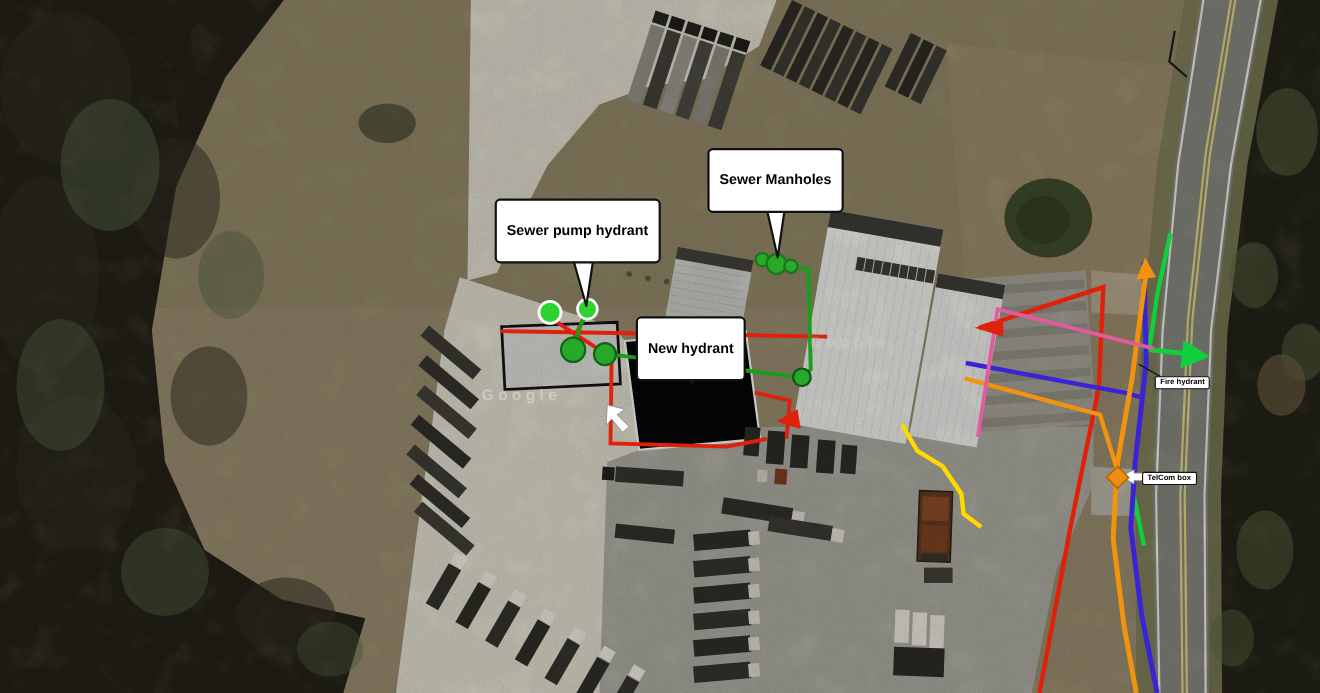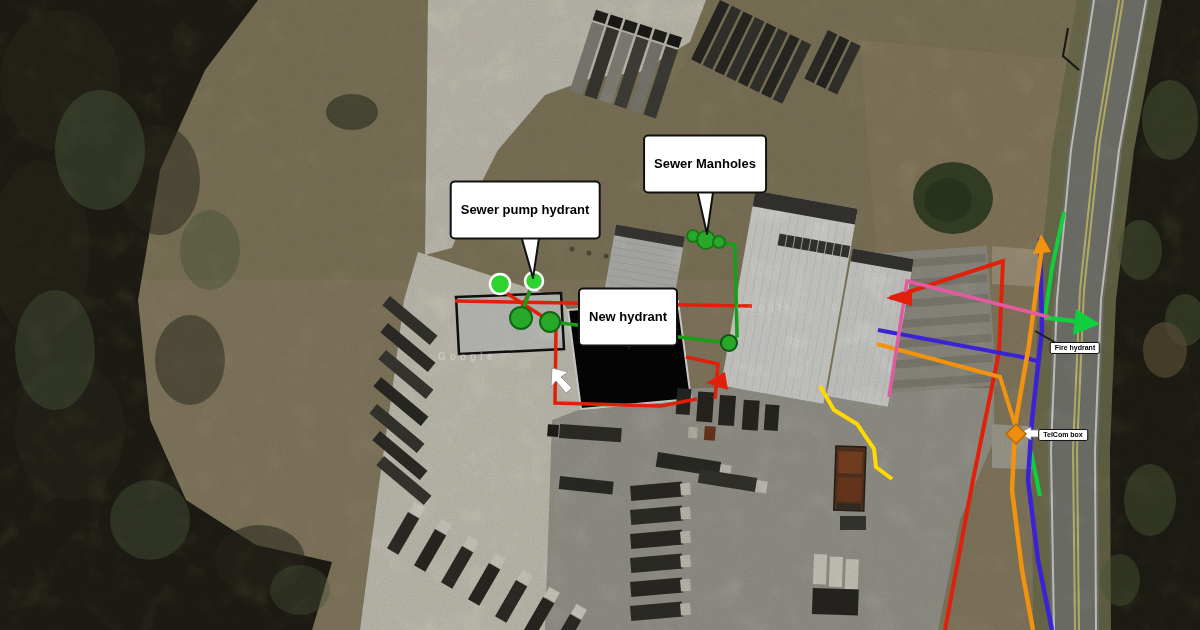--- a/index.html
+++ b/index.html
@@ -1,21 +1,21 @@
 <!DOCTYPE html>
 <html><head>
 <meta charset="utf-8">
 <style>
   html,body{margin:0;padding:0;background:#1d1d1d;}
   .stage{position:relative;width:1200px;height:630px;overflow:hidden;
          font-family:"Liberation Sans",sans-serif;background:#95896c;}
   .layer{position:absolute;left:0;top:0;width:100%;height:100%;}
   #terrain{z-index:1;}
   #overlay{z-index:3;}
-  .wm{position:absolute;z-index:4;color:#ffffff;font-weight:bold;font-size:10px;
+  .wm{position:absolute;z-index:4;color:#ffffff;font-weight:bold;font-size:14px;
       letter-spacing:4px;pointer-events:none;}
   .wm1{left:438px;top:351px;opacity:.32;}
   .wm2{left:736px;top:302px;opacity:.15;}
   .map-label{position:absolute;z-index:5;transform:translate(-50%,-50%);
       background:#ffffff;border:2px solid #111111;border-radius:5px;
       padding:20px 9px;font-weight:bold;font-size:13px;color:#000;
       white-space:nowrap;line-height:1.15;}
   .map-label.small{font-size:7px;border-width:1px;padding:1px 4px;border-radius:2px;}
 </style>
 </head>

